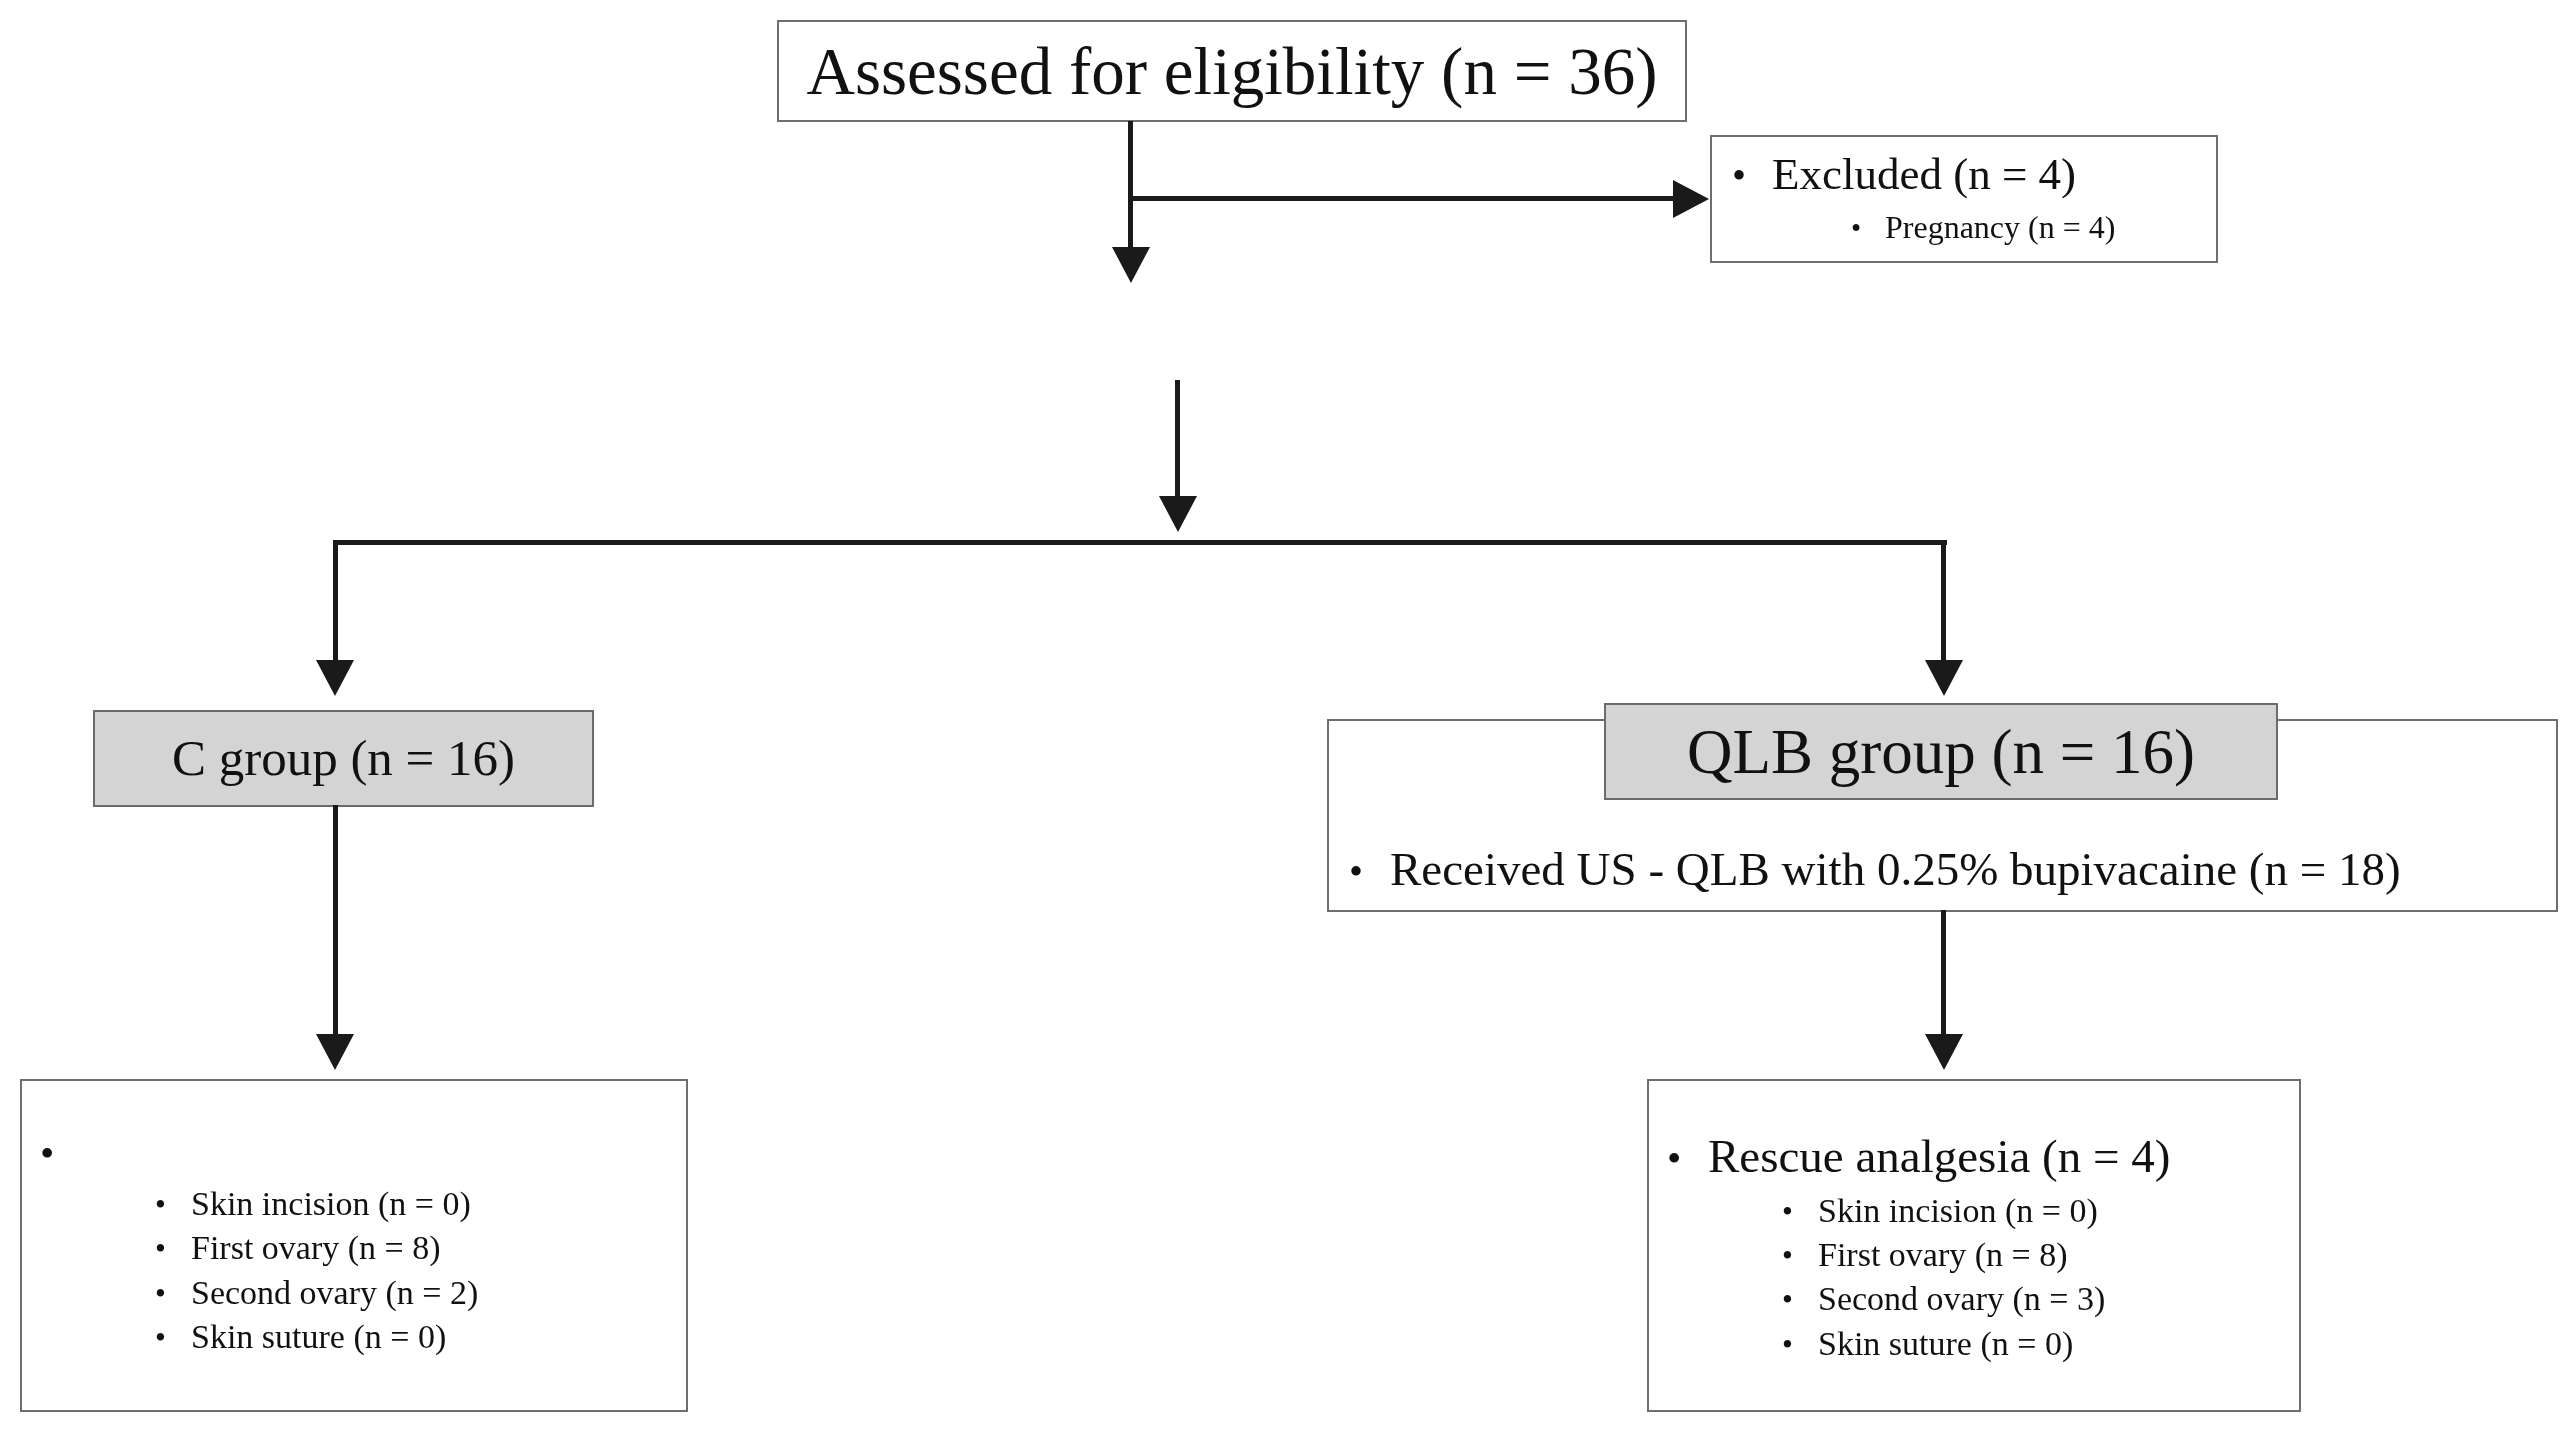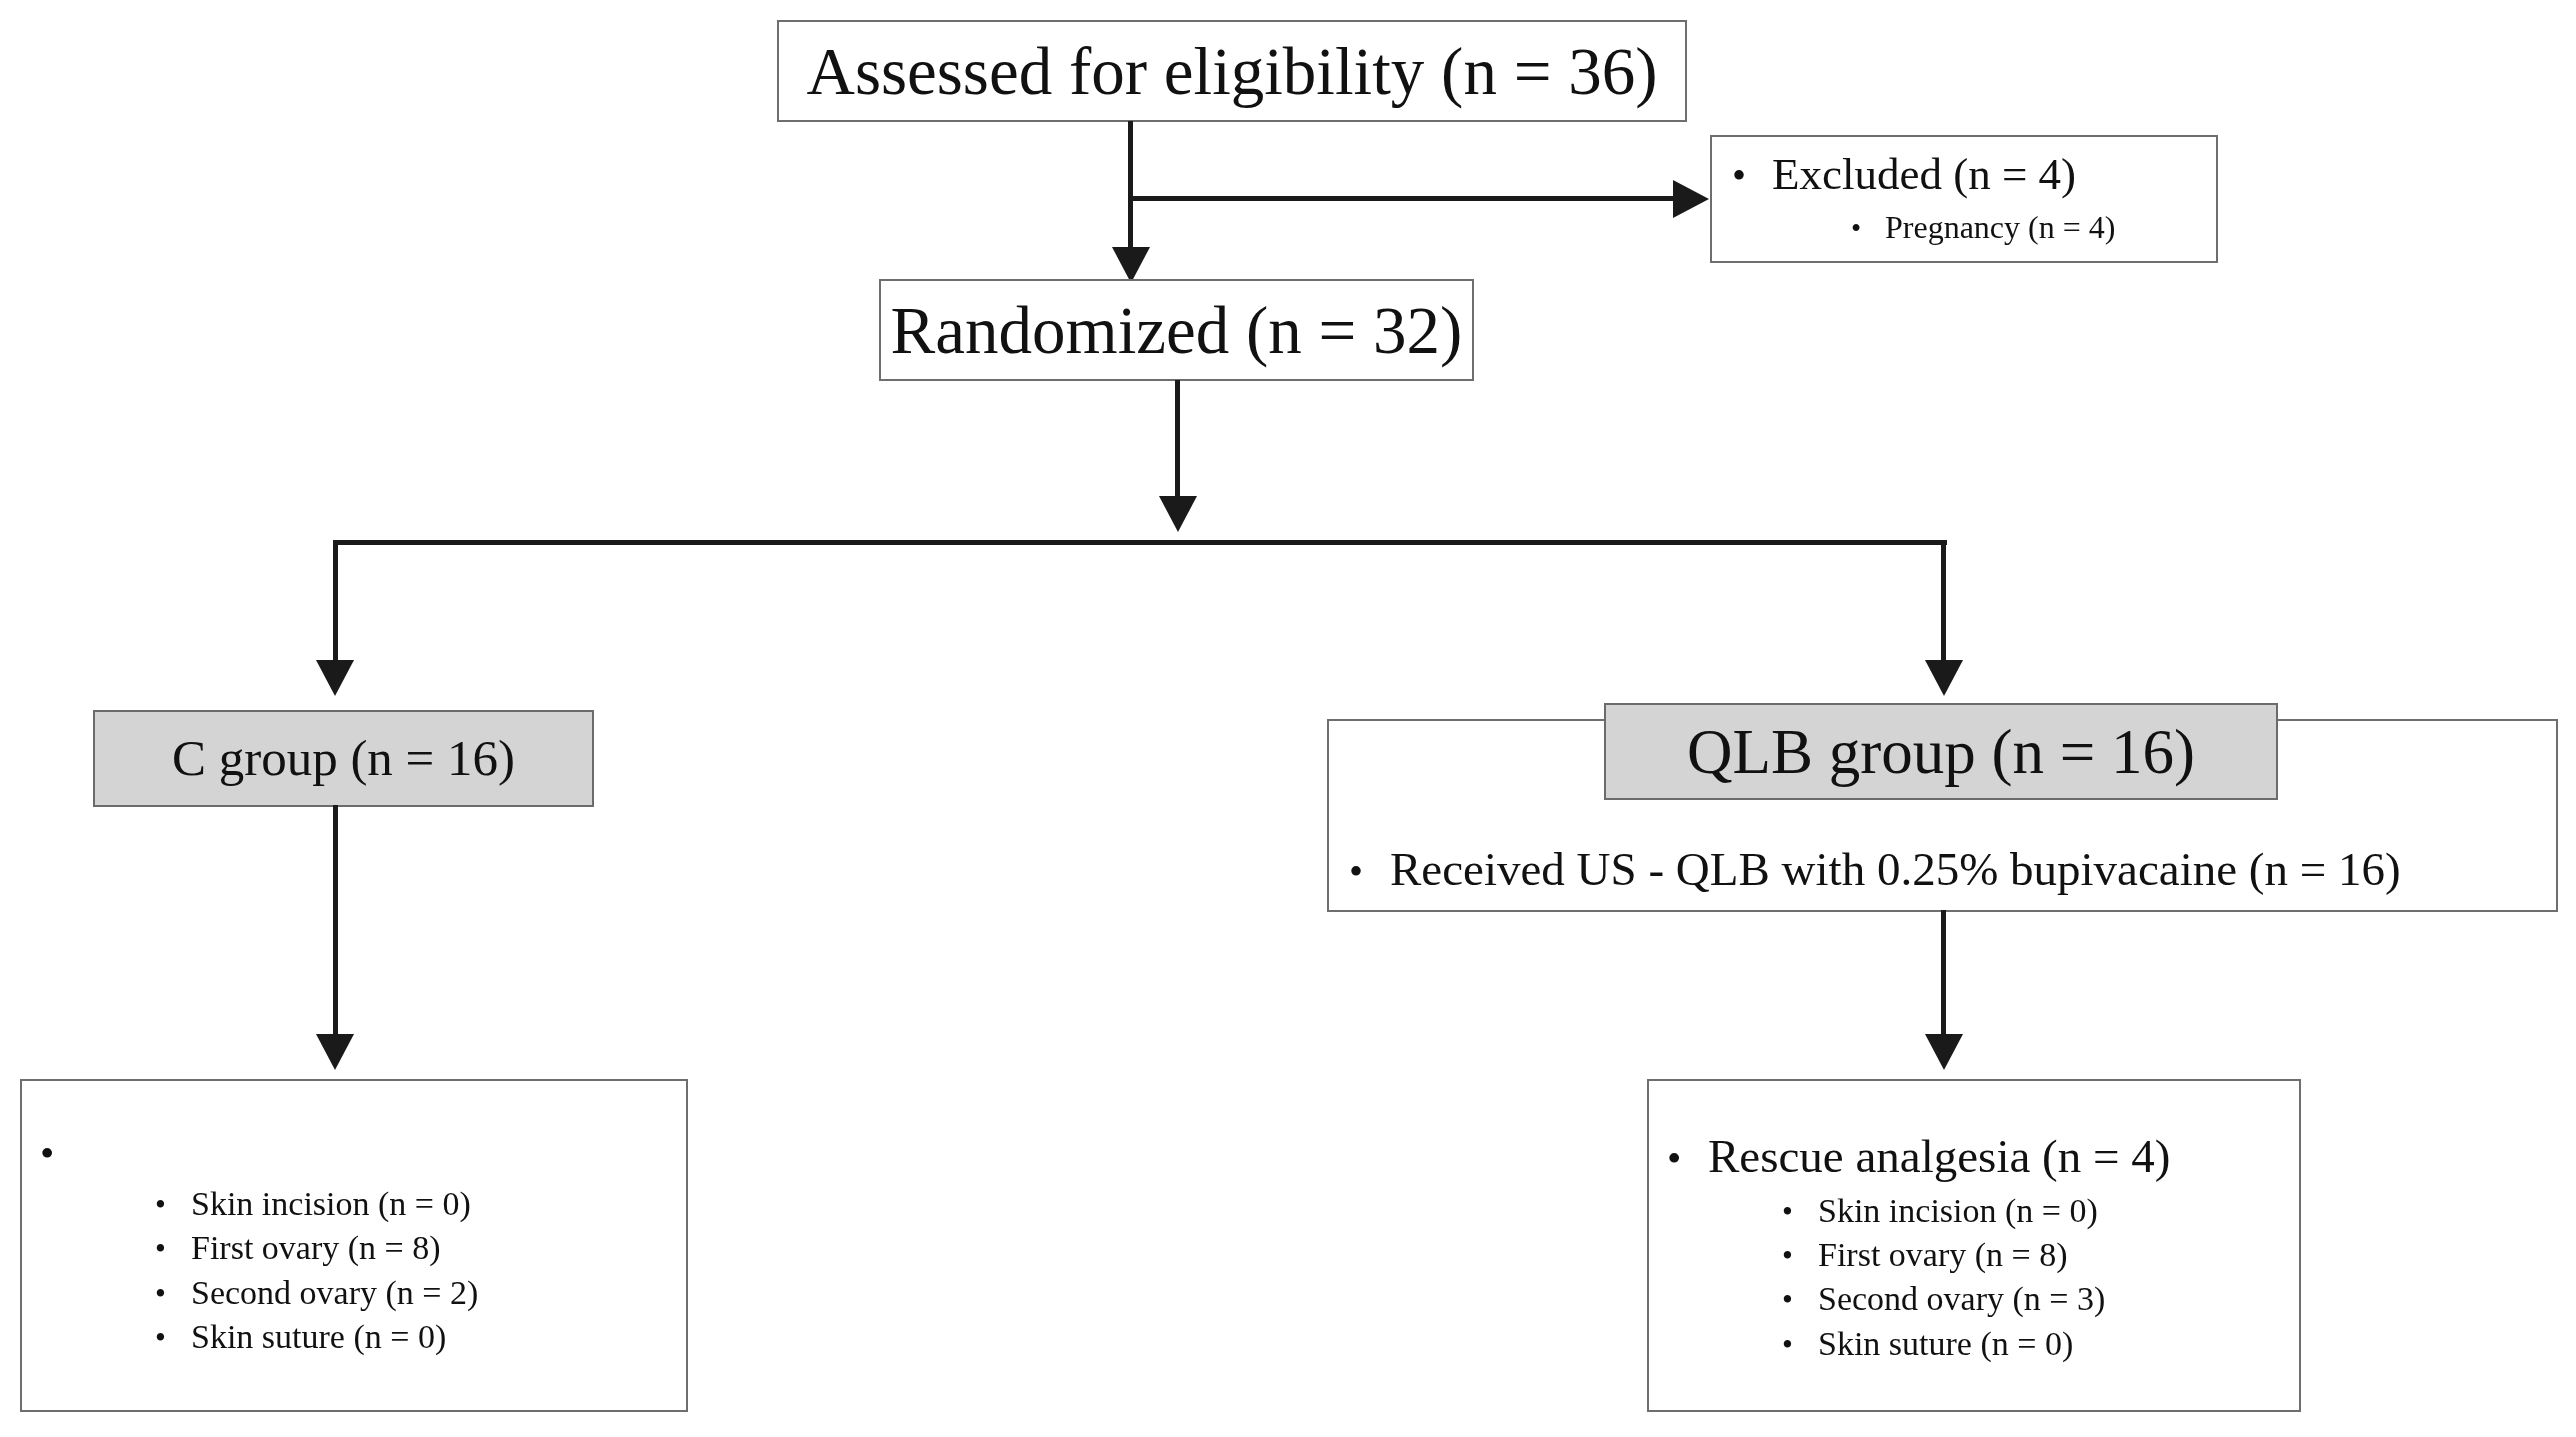--- a/index.html
+++ b/index.html
@@ -123,44 +123,41 @@
         <span class="b-dot">•</span>
         <span class="b-txt">Excluded (n = 4)</span>
       </div>
       <div class="b-row ex-lvl2" style="padding-left:139px; margin-top:9px;">
         <span class="b-dot">•</span>
         <span class="b-txt">Pregnancy  (n = 4)</span>
       </div>
     </div>
   </div>
 
-  <div class="box" style="left:879px; top:279px; width:595px; height:102px;">
-    <div class="centered-text t-randomized">Randomized (n = 32)</div>
-  </div>
 
   <div class="vline" style="left:1175px; top:380px; height:127px;"></div>
   <div class="arrow-down" style="left:1159px; top:496px;"></div>
 
   <div class="hline" style="left:333px; top:540px; width:1614px;"></div>
 
   <div class="vline" style="left:333px; top:540px; height:124px;"></div>
   <div class="arrow-down" style="left:316px; top:660px;"></div>
 
   <div class="vline" style="left:1941px; top:540px; height:124px;"></div>
   <div class="arrow-down" style="left:1925px; top:660px;"></div>
 
   <div class="box gray" style="left:93px; top:710px; width:501px; height:97px;">
     <div class="centered-text t-cgroup">C group (n = 16)</div>
   </div>
 
   <div class="box" style="left:1327px; top:719px; width:1231px; height:193px;">
     <div class="bullet-block" style="bottom:14.4px;">
       <div class="b-row rx-line" style="padding-left:20px;">
         <span class="b-dot">•</span>
-        <span class="b-txt">Received US - QLB with 0.25% bupivacaine (n = 16)</span>
+        <span class="b-txt">Received US - QLB with 0.25% bupivacaine (n = 18)</span>
       </div>
     </div>
   </div>
 
   <div class="box gray" style="left:1604px; top:703px; width:674px; height:97px; z-index:5;">
     <div class="centered-text t-qlbgroup">QLB group (n = 16)</div>
   </div>
 
   <div class="vline" style="left:333px; top:805px; height:232px;"></div>
   <div class="arrow-down" style="left:316px; top:1034px;"></div>

